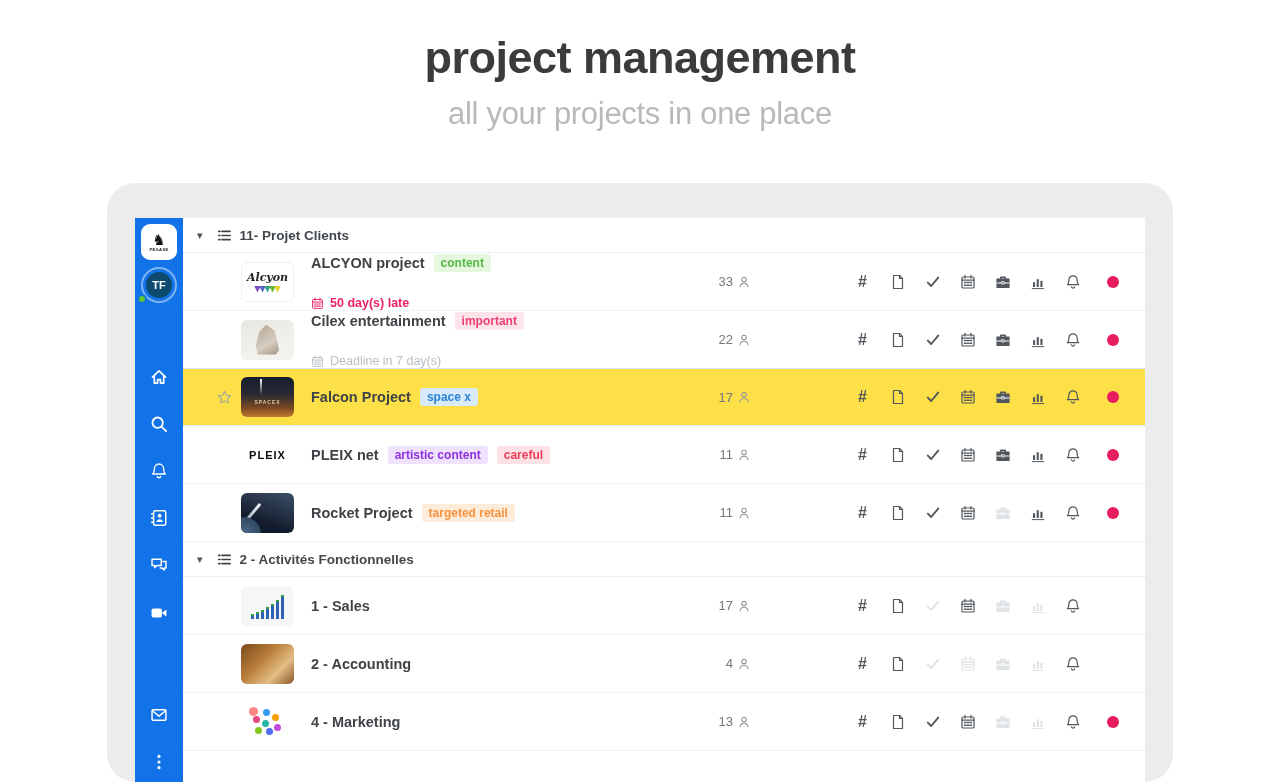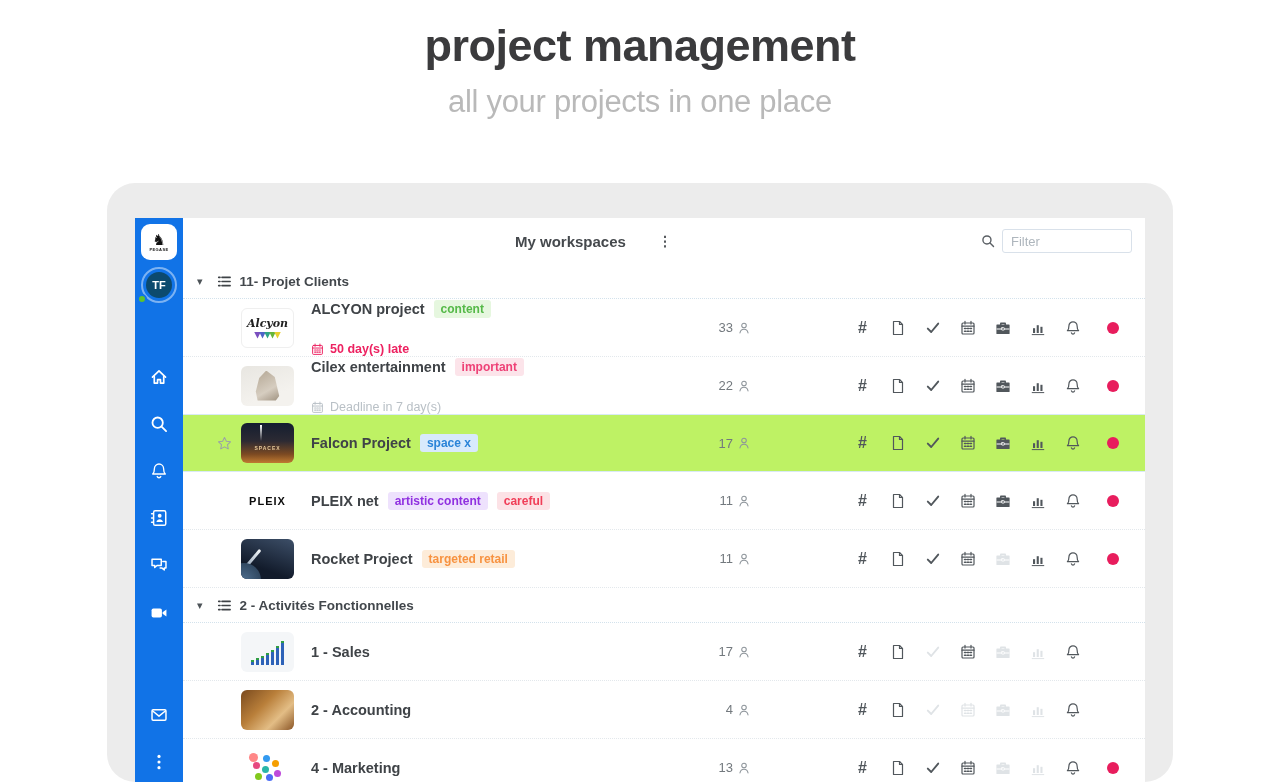--- a/index.html
+++ b/index.html
@@ -1,21 +1,21 @@
 <!DOCTYPE html>
 <html><head>
 <meta charset="utf-8">
 <style>
   * { margin:0; padding:0; box-sizing:border-box; }
   html,body { width:1280px; height:782px; overflow:hidden; background:#fff;
               font-family:"Liberation Sans", sans-serif; }
   .icon svg { display:block; }
 
   
-  .hero { text-align:center; padding-top:20px; }
+  .hero { text-align:center; padding-top:32px; }
   .hero h1 { font-size:45px; font-weight:700; color:#3b3b3d; letter-spacing:-0.5px; }
   .hero h2 { font-size:31px; font-weight:400; color:#b9b9b9; margin-top:12px; letter-spacing:-0.3px; }
 
   
   .card { position:absolute; left:107px; top:183px; width:1066px; height:599px;
           background:#ececec; border-radius:28px; }
   .app  { position:absolute; left:28px; top:35px; width:1010px; height:564px;
           background:#fff; display:flex; overflow:hidden; }
 
   
@@ -51,21 +51,21 @@
   
   .group-header { position:relative; height:35px; display:flex; align-items:center;
            border-bottom:1px dotted #d3e2ec; }
   .caret { margin-left:14px; font-size:11px; color:#4d5358; cursor:pointer; }
   .glist { margin-left:14px; color:#3f4347; }
   .glist svg { width:15px; height:15px; }
   .glabel { margin-left:8px; font-size:13.5px; font-weight:700; color:#42474c; }
 
   .row { position:relative; height:58px; display:flex; align-items:center;
          border-bottom:1px dotted #e3e8ec; }
-  .row.hl { background:#bef264; border-top:1px solid #d9eaf5; border-bottom:1px solid #d9eaf5; margin-top:-1px; }
+  .row.hl { background:#fde047; border-top:1px solid #d9eaf5; border-bottom:1px solid #d9eaf5; margin-top:-1px; }
   .star { position:absolute; left:34px; color:#9aa1a7; }
   .star svg { width:15px; height:15px; }
   .thumb { position:absolute; left:58px; width:53px; height:40px; border-radius:6px; overflow:hidden;
            display:flex; align-items:center; justify-content:center; flex-direction:column; }
   .nameblock { position:absolute; left:128px; display:flex; flex-direction:column; justify-content:center;gap:19px; }
   .line1 { display:flex; align-items:center; }
   .pname { font-size:14.5px; font-weight:700; color:#3f4347; white-space:nowrap; }
   .tag { margin-left:9px; padding:2px 7px; border-radius:3px; font-size:12px; font-weight:700; white-space:nowrap; }
   .tag-green  { background:#e6f7df; color:#55b948; }
   .tag-pink   { background:#fce4ea; color:#ee4176; }
@@ -188,35 +188,20 @@
             <svg viewBox="0 0 16 16" fill="none" stroke="currentColor" stroke-width="1.2" stroke-linecap="round" stroke-linejoin="round">
               <circle cx="8" cy="3" r="1.4" fill="currentColor" stroke="none"></circle>
               <circle cx="8" cy="8" r="1.4" fill="currentColor" stroke="none"></circle>
               <circle cx="8" cy="13" r="1.4" fill="currentColor" stroke="none"></circle>
             </svg>
           </span>
         </div>
     </aside>
 
     <main class="content">
-      <header class="main-header">
-        <div class="title-group">
-          <span class="ws-title">My workspaces</span>
-          <span class="kebab">⋮</span>
-        </div>
-        <div class="filter-box">
-          <span class="sicon icon">
-              <svg viewBox="0 0 16 16" fill="none" stroke="currentColor" stroke-width="1.2" stroke-linecap="round" stroke-linejoin="round">
-                <circle cx="6.8" cy="6.8" r="4.6" stroke-width="1.6"></circle>
-                <path d="M10.3 10.3L14.3 14.3" stroke-width="1.6"></path>
-              </svg>
-            </span>
-          <input type="text" placeholder="Filter" style="">
-        </div>
-      </header>
       <div id="workspace-list">
           <div class="group-header">
       <span class="caret">▾</span>
       <span class="glist icon">
               <svg viewBox="0 0 16 16" fill="none" stroke="currentColor" stroke-width="1.2" stroke-linecap="round" stroke-linejoin="round">
                 <path d="M5.3 3.6h8.7M5.3 8h8.7M5.3 12.4h8.7" stroke-width="1.7"></path>
                 <path d="M1.8 3.6h1.4M1.8 8h1.4M1.8 12.4h1.4" stroke-width="1.7"></path>
               </svg>
             </span>
       <span class="glabel">11- Projet Clients</span>

